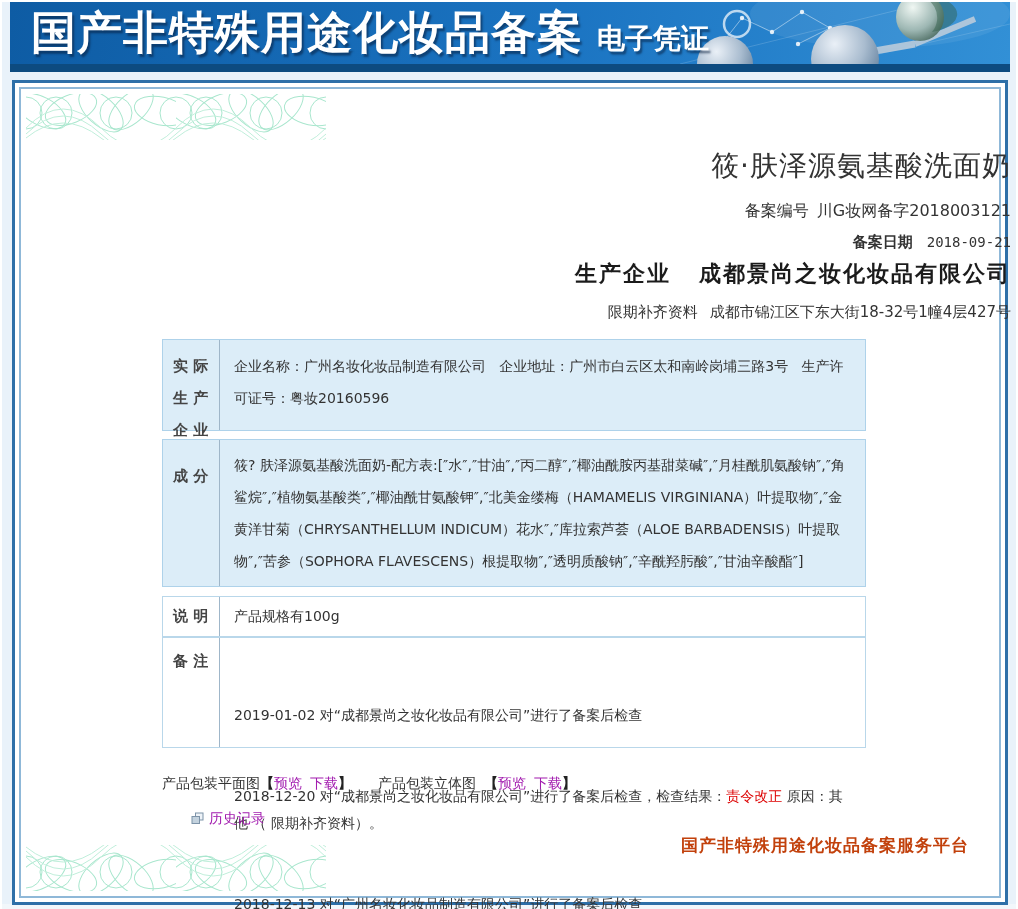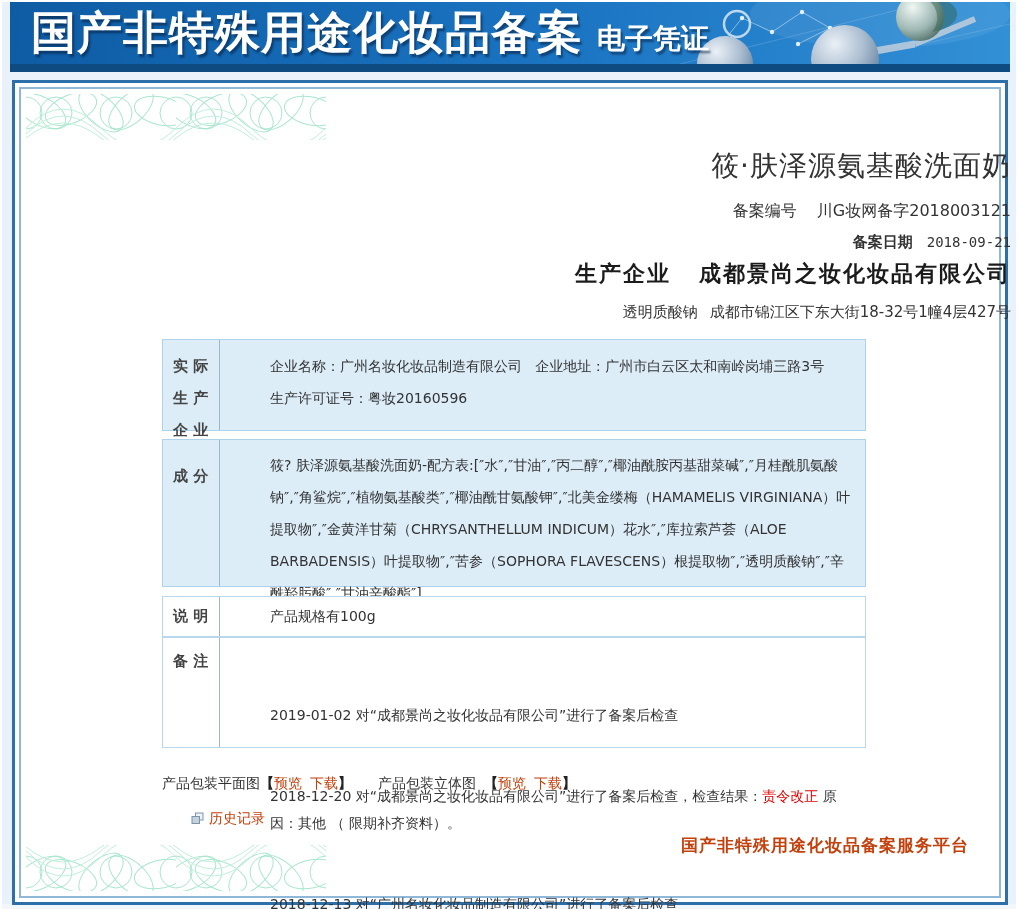--- a/index.html
+++ b/index.html
@@ -25,30 +25,30 @@
   .certificate{position:absolute;left:10px;top:78px;width:996px;height:825px;background:#fff;
     border:3px solid #2d6fa8;box-sizing:border-box;}
   .cert-inner{position:absolute;inset:4px;border:2px solid #8fb8d8;}
   .guilloche{position:absolute;left:5px;right:5px;height:46px;}
   .guilloche-top{top:5px;}
   .guilloche-bottom{bottom:5px;transform:scaleY(-1);}
 
   .centered{position:absolute;left:12px;width:100%;text-align:right;color:#333;}
   .product-name{top:58px;font-size:28px;font-weight:400;letter-spacing:1px;color:#333;margin:0;}
   .record-no{top:112px;font-size:16px;}
-  .record-no .lab{margin-right:20px;}
+  .record-no .lab{margin-right:8px;}
   .record-date{top:144px;font-size:15px;font-weight:700;}
   .record-date .val{font-family:"DejaVu Sans Mono","Liberation Mono",monospace;font-weight:400;font-size:14px;margin-left:14px;}
   .manufacturer{top:170px;font-family:"DejaVu Serif","Liberation Serif",serif;font-weight:700;font-size:22px;letter-spacing:2px;color:#1b1b1b;}
   .manufacturer .lab{margin-right:28px;}
   .mfr-address{top:214px;font-size:15px;}
   .mfr-address .lab{margin-right:12px;}
 
   
-  .box{position:absolute;left:141px;width:704px;box-sizing:border-box;display:flex;gap:36px;}
+  .box{position:absolute;left:141px;width:704px;box-sizing:border-box;display:flex;}
   .box-blue{background:#dcedf8;border:1px solid #aed2ea;}
   .box-white{background:#ffffff;border:1px solid #b9d7ea;}
   .box-label{flex:0 0 46px;border-right:1px solid #9fb6c9;font-weight:700;font-size:15px;color:#444;
     padding-left:10px;box-sizing:content-box;white-space:pre-line;}
   .box-content{flex:1;padding:0 14px;font-size:14px;color:#333;white-space:pre-wrap;word-break:break-word;}
   .box-actual{top:250px;height:92px;}
   .box-actual .box-label{padding-top:10px;line-height:32px;}
   .box-actual .box-content{padding-top:10px;line-height:32px;}
   .box-ingredients{top:350px;height:148px;}
   .box-ingredients .box-label{padding-top:20px;line-height:32px;}
@@ -58,21 +58,21 @@
   .box-description .box-content{display:flex;align-items:center;}
   .box-remarks{top:548px;height:111px;}
   .box-remarks .box-label{padding-top:10px;line-height:27px;}
   .box-remarks .box-content{padding-top:10px;line-height:27px;}
   .remark-line{white-space:pre-wrap;}
   .red{color:#dd0000;}
 
   
   .links-row{position:absolute;top:686px;left:141px;font-size:14px;color:#333;white-space:nowrap;}
   .links-row .br{color:#222;font-weight:700;}
-  .link{color:#c2410c;text-decoration:none;cursor:pointer;}
+  .link{color:#a21caf;text-decoration:none;cursor:pointer;}
   .link + .link{margin-left:8px;}
   .group-gap{display:inline-block;width:26px;}
   .sp8{display:inline-block;width:8px;}
   .history-row{position:absolute;top:721px;left:141px;font-size:14px;padding-left:29px;}
   .history-icon{display:inline-block;vertical-align:-2px;margin-right:5px;}
   .platform-footer{position:absolute;top:745px;right:30px;font-size:17px;font-weight:700;color:#c2410c;letter-spacing:1px;}
 </style>
 </head>
 <body>
 
@@ -157,21 +157,21 @@
 
       <div class="centered record-date">
         <span class="lab">备案日期</span><span class="val">2018-09-21</span>
       </div>
 
       <div class="centered manufacturer">
         <span class="lab">生产企业</span><span class="val">成都景尚之妆化妆品有限公司</span>
       </div>
 
       <div class="centered mfr-address">
-        <span class="lab">透明质酸钠</span><span class="val">成都市锦江区下东大街18-32号1幢4层427号</span>
+        <span class="lab">限期补齐资料</span><span class="val">成都市锦江区下东大街18-32号1幢4层427号</span>
       </div>
 
       <div class="box box-blue box-actual">
         <div class="box-label"><span>实 际</span>
 <span>生 产</span>
 <span>企 业</span></div>
         <div class="box-content">企业名称：广州名妆化妆品制造有限公司   企业地址：广州市白云区太和南岭岗埔三路3号   生产许可证号：粤妆20160596</div>
       </div>
 
       <div class="box box-blue box-ingredients">

